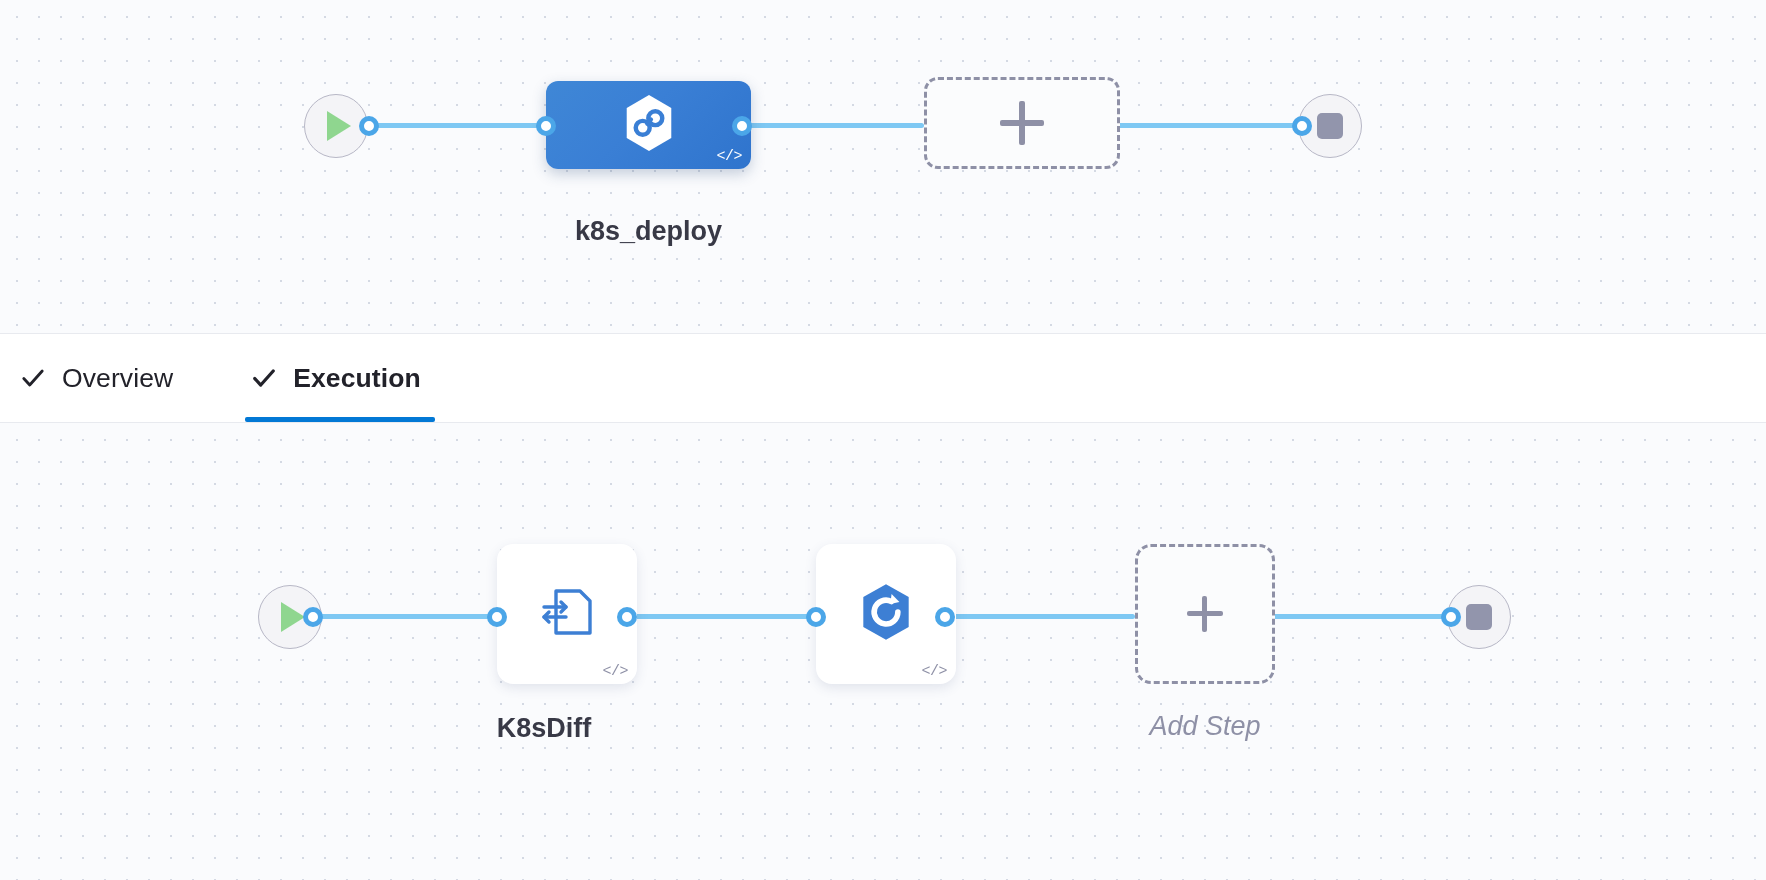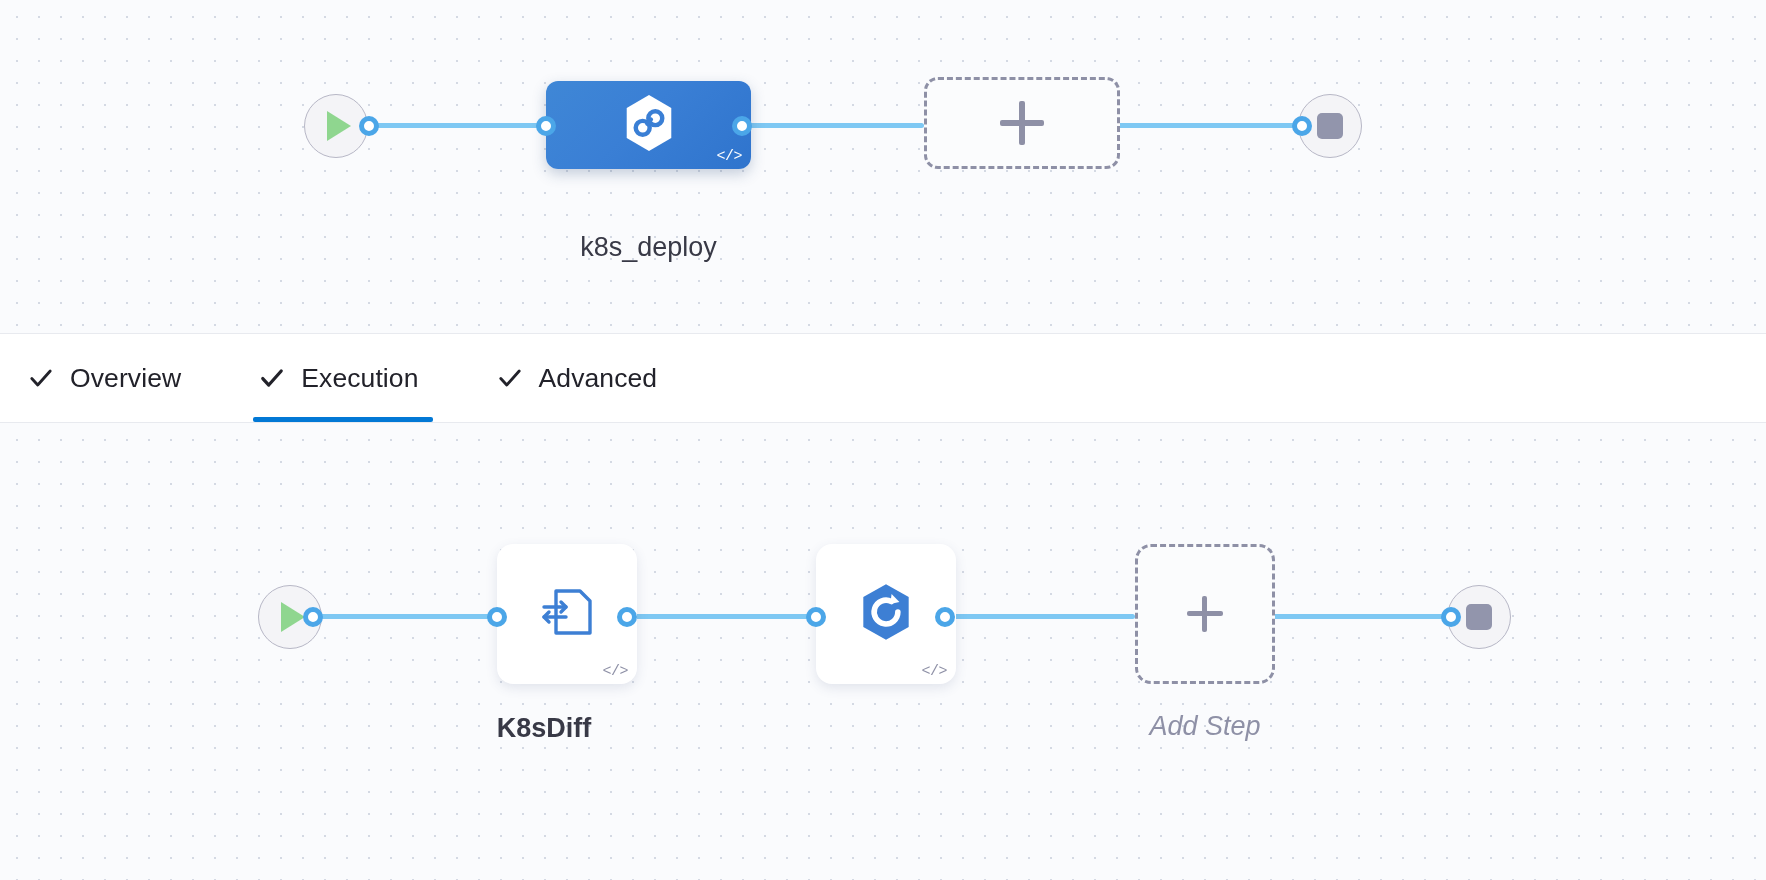--- a/index.html
+++ b/index.html
@@ -36,21 +36,21 @@
   .canvas-top { height: 333px; border-bottom: 1px solid #e8eaef; }
   .canvas-bottom { flex: 1 1 auto; border-top: 1px solid #e8eaef; }
 
   
   .tabbar {
     position: relative;
     height: 88px;
     background: #ffffff;
     display: flex;
     align-items: center;
-    padding-left: 22px;
+    padding-left: 14px;
     box-sizing: border-box;
     flex: 0 0 auto;
     z-index: 5;
   }
   .tab {
     display: flex;
     align-items: center;
     height: 88px;
     box-sizing: border-box;
     padding: 0 36px 0 6px;
@@ -65,21 +65,21 @@
     margin-right: 16px;
     flex: 0 0 auto;
     display: block;
   }
   .tab .tab-label {
     font-size: 26.5px;
     color: #22222a;
     letter-spacing: .1px;
     white-space: nowrap;
   }
-  .tab.active .tab-label { font-weight: normal; }
+  .tab.active .tab-label { font-weight: bold; }
   .tab.active::after {
     content: "";
     position: absolute;
     left: 0; right: 22px;
     bottom: 0;
     height: 5px;
     background: #0278d5;
     border-radius: 2px;
   }
 
@@ -241,21 +241,21 @@
               <circle cx="25.5" cy="37" r="7.2"></circle>
               <circle cx="38.5" cy="27" r="7.2"></circle>
               <path d="M30.2 32.6 C32 30.6 32.6 29.6 33.9 28.4"></path>
             </g>
           </svg>
         </span>
         <span class="badge-code">&lt;/&gt;</span>
       </div>
       <div class="dot" style="left:536px; top:116px;"></div>
       <div class="dot" style="left:732px; top:116px;"></div>
-      <div class="caption" style="left:446px; top:224px; width:405px;">k8s_deploy</div>
+      <div class="caption" style="left:446px; top:208px; width:405px;font-weight:bold;">k8s_deploy</div>
 
       <div class="add-node add-stage-node" style="left:924px; top:77px;">
         <div class="plus"></div>
       </div>
 
       <div class="terminal" style="left:1298px; top:94px;">
         <div class="stop-sq"></div>
       </div>
       <div class="dot" style="left:1292px; top:116px;"></div>
 
@@ -273,26 +273,20 @@
 
 
 
     <div class="tab active">
       <svg class="tick" viewBox="0 0 24 24">
         <path d="M3.5 12.5 L9 18.5 L20.5 5.5" fill="none" stroke="#22222a" stroke-width="3" stroke-linecap="round" stroke-linejoin="round"></path>
       </svg>
       <span class="tab-label">Execution</span>
     </div>
 
-    <div class="tab">
-      <svg class="tick" viewBox="0 0 24 24">
-        <path d="M3.5 12.5 L9 18.5 L20.5 5.5" fill="none" stroke="#22222a" stroke-width="2.6" stroke-linecap="round" stroke-linejoin="round"></path>
-      </svg>
-      <span class="tab-label">Advanced</span>
-    </div>
 
   </div>
 
   <div class="canvas canvas-bottom">
     <div class="flow">
 
       <div class="conn" style="left:298px; top:191px; width:212px;"></div>
       <div class="conn" style="left:627px; top:191px; width:189px;"></div>
       <div class="conn" style="left:945px; top:191px; width:190px;"></div>
       <div class="conn" style="left:1266px; top:191px; width:190px;"></div>

